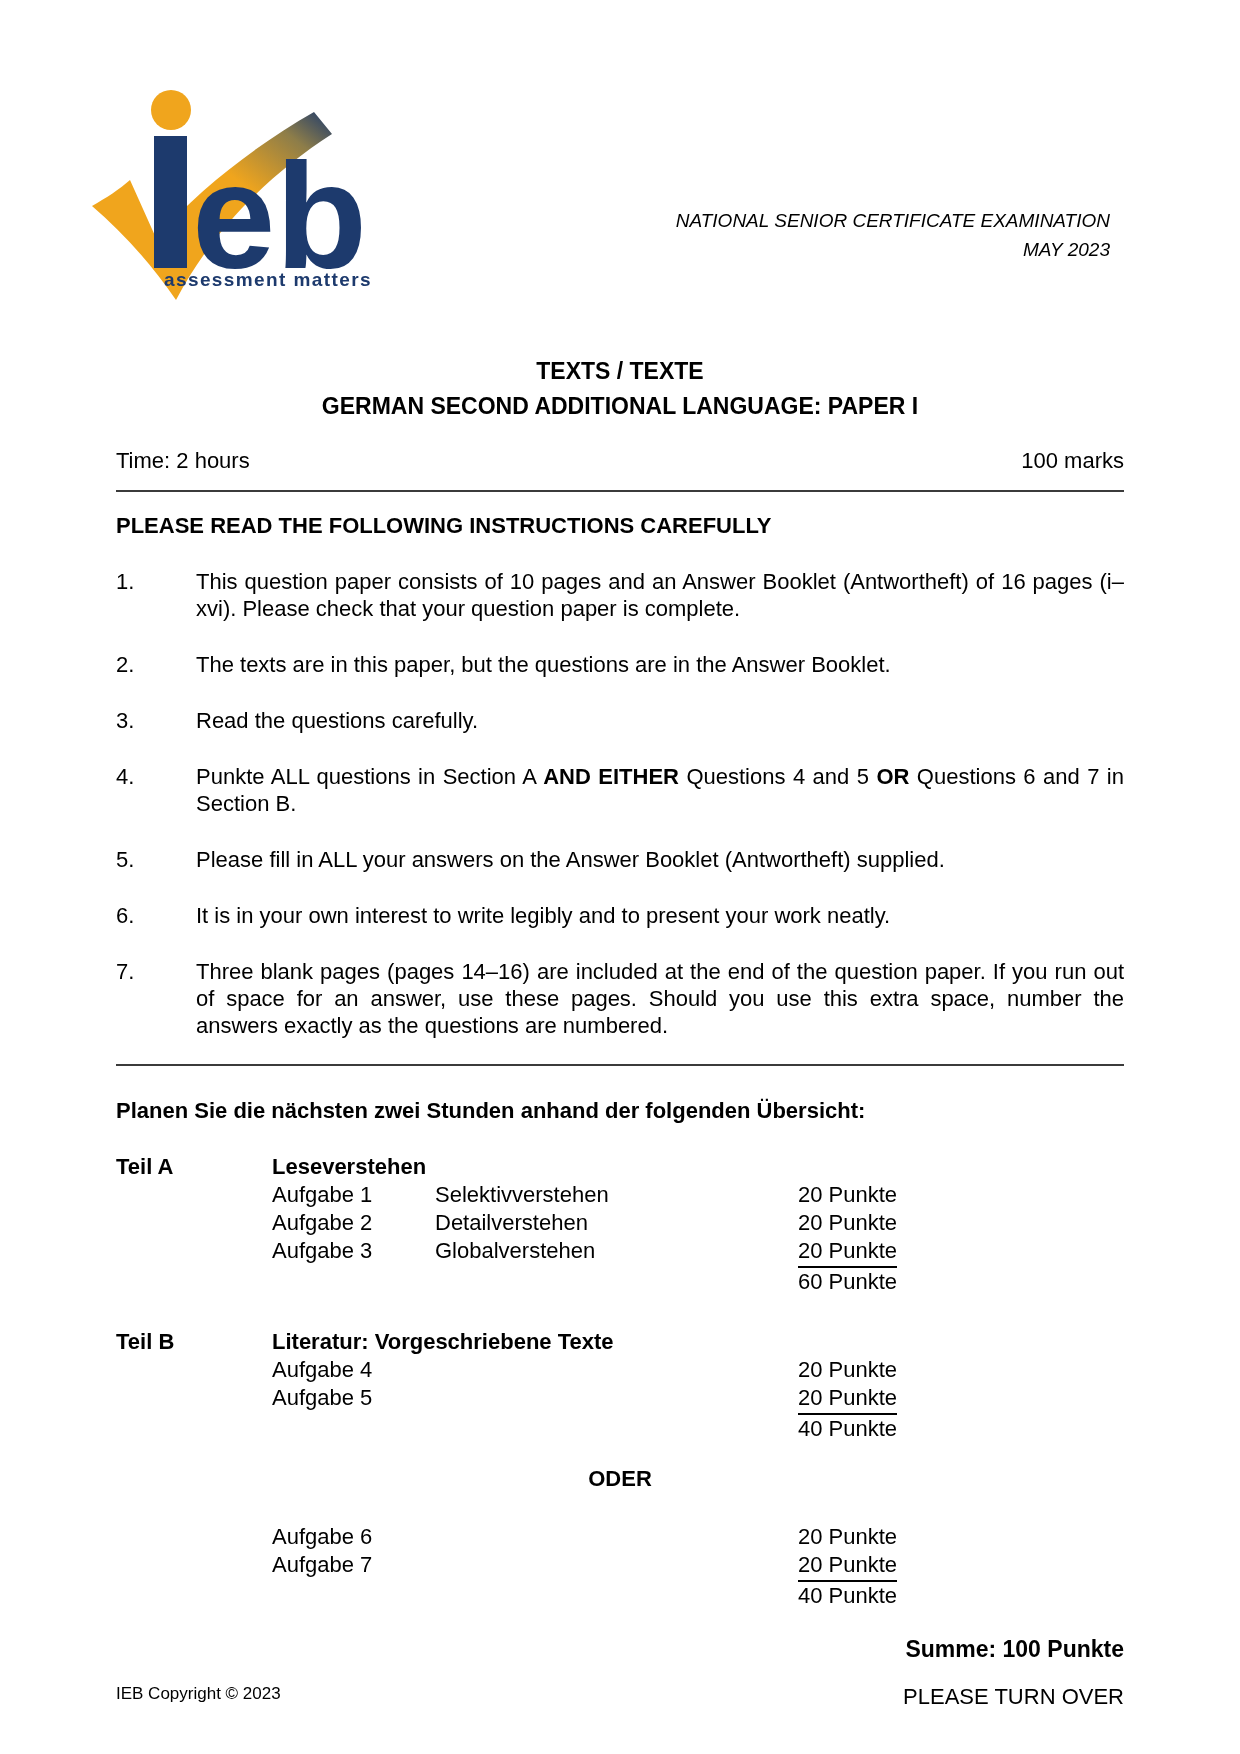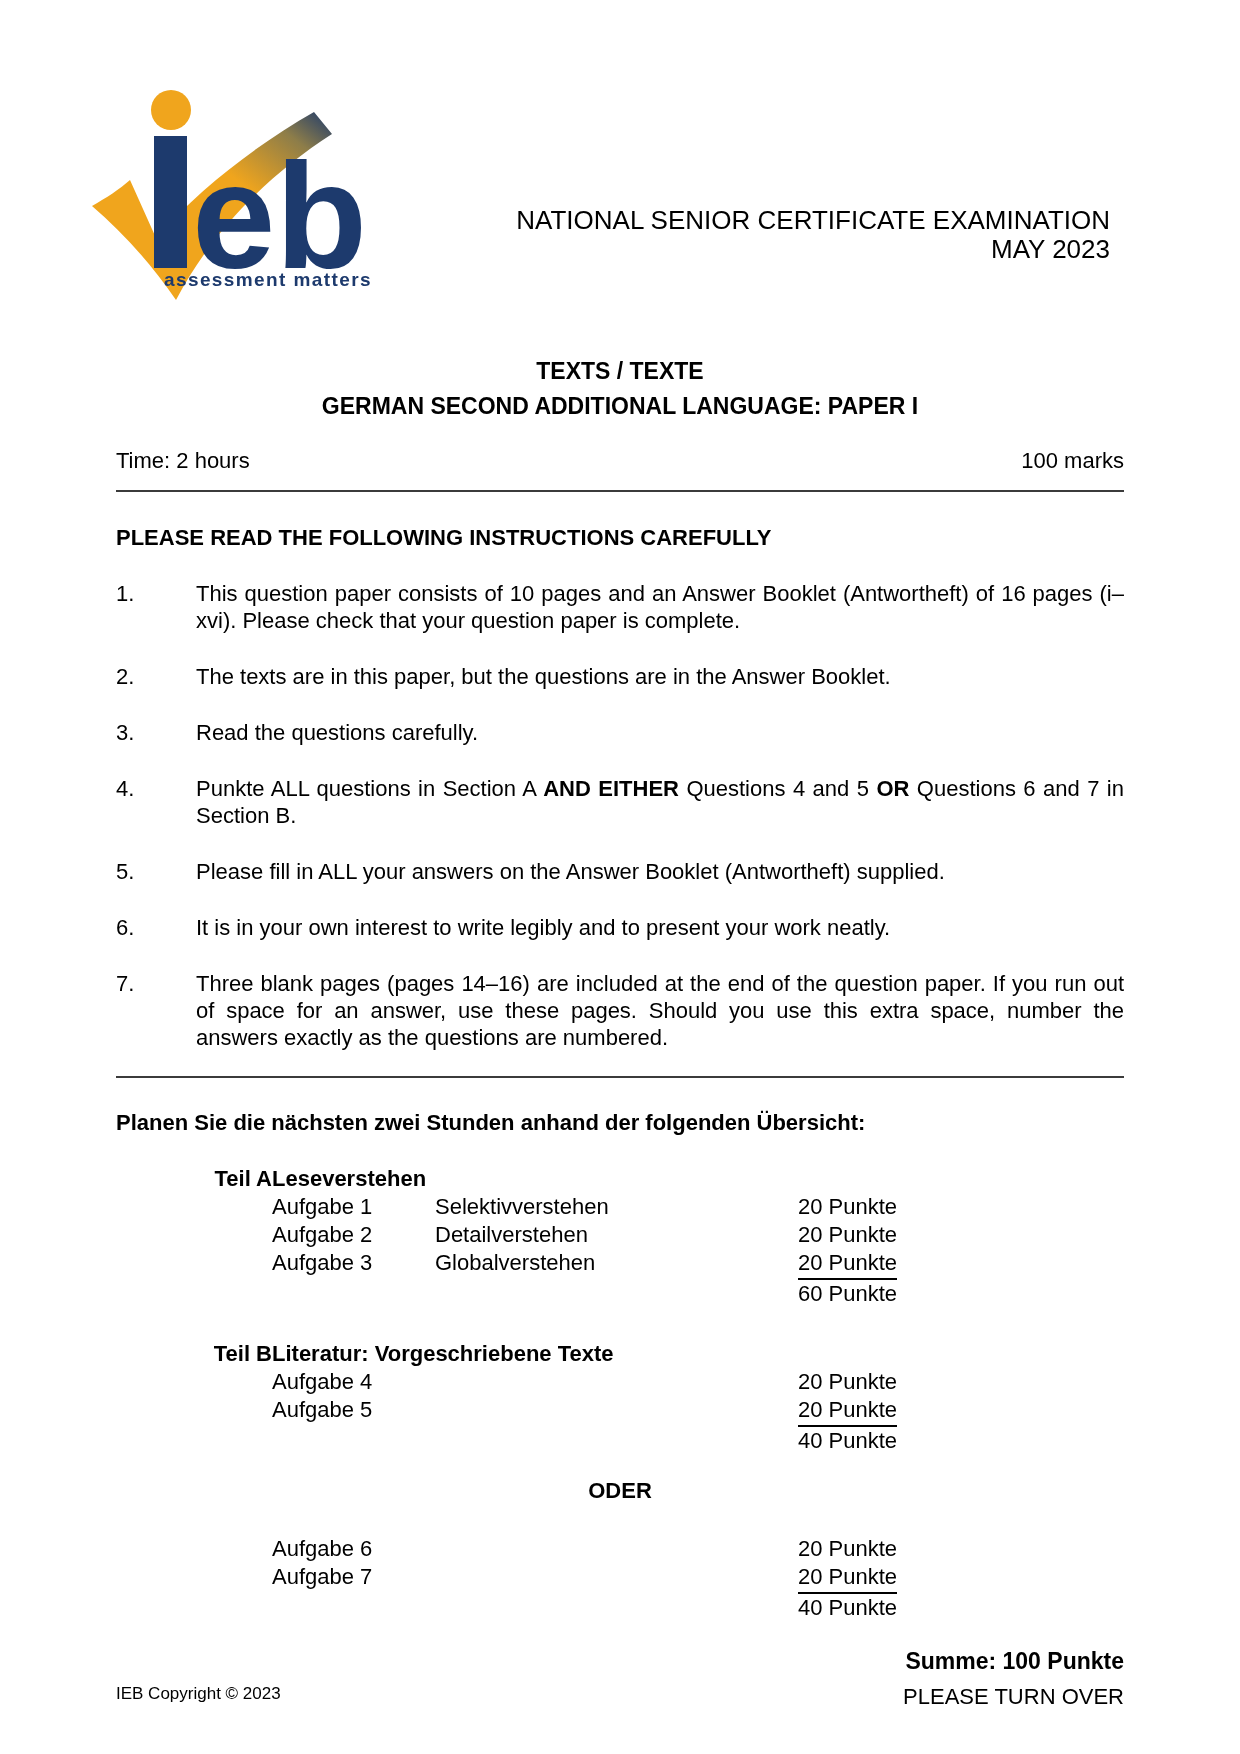--- a/index.html
+++ b/index.html
@@ -10,49 +10,49 @@
     font-family:"Liberation Sans", sans-serif;
     color:#000000;
     font-size:22px;
     overflow:hidden;
   }
   .content {position:absolute; left:116px; top:0; width:1008px;}
 
   
   .top-row {margin-top:88px; height:214px; display:flex; justify-content:space-between;}
   .logo-wrap {margin-left:-28px; width:300px; height:218px;}
-  .header-block {text-align:right; padding-top:118px; padding-right:14px; line-height:29px; font-size:26px;}
+  .header-block {text-align:right; padding-top:118px; padding-right:14px; line-height:29px; font-size:19px;font-style:italic;}
 
   
   .title-block {margin-top:52px; text-align:center; font-weight:bold; font-size:23px; line-height:35px;}
 
   
   .meta-row {margin-top:23px; display:flex; justify-content:space-between; line-height:27px;}
 
   .rule {border:none; border-top:2px solid #3b3b3b; height:0; margin:0;}
   .rule-top {margin-top:16px;}
   .rule-bottom {margin-top:25px;}
 
-  .inst-heading {margin-top:32px; font-weight:bold; line-height:27px;}
+  .inst-heading {margin-top:20px; font-weight:bold; line-height:27px;}
 
   .inst-list {margin-top:29px;}
   .inst-item {display:flex;}
   .inst-item + .inst-item {margin-top:29px;}
   .inst-num {width:80px; flex:0 0 80px; line-height:27px;}
   .inst-text {flex:1; line-height:27px; text-align:justify;}
 
   .planen {margin-top:31px; font-weight:bold; line-height:27px;}
 
   .overview {margin-top:29px;}
   .ov-row {display:flex; line-height:28px;}
   .ov-c1 {width:156px; flex:0 0 156px;}
   .ov-c2 {width:163px; flex:0 0 163px;}
   .ov-c3 {width:363px; flex:0 0 363px;}
   .ov-c4 {flex:0 0 auto;}
-  .ov-head {font-weight:bold;text-align:right;}
+  .ov-head {font-weight:bold;}
   .ov-sep {text-align:center; font-weight:bold; margin-top:22px; margin-bottom:31px; line-height:27px;}
   .ov-section-b {margin-top:32px;}
   .pk {display:inline-block;}
   .pk-u {border-bottom:2px solid #000; padding-bottom:1px;}
 
   .summe {margin-top:25px; text-align:right; font-weight:bold; font-size:23px; line-height:28px;}
 
   .footer {position:absolute; top:1684px; left:116px; width:1008px;
            display:flex; justify-content:space-between; align-items:flex-start;}
   .footer-left {font-size:17px;}

